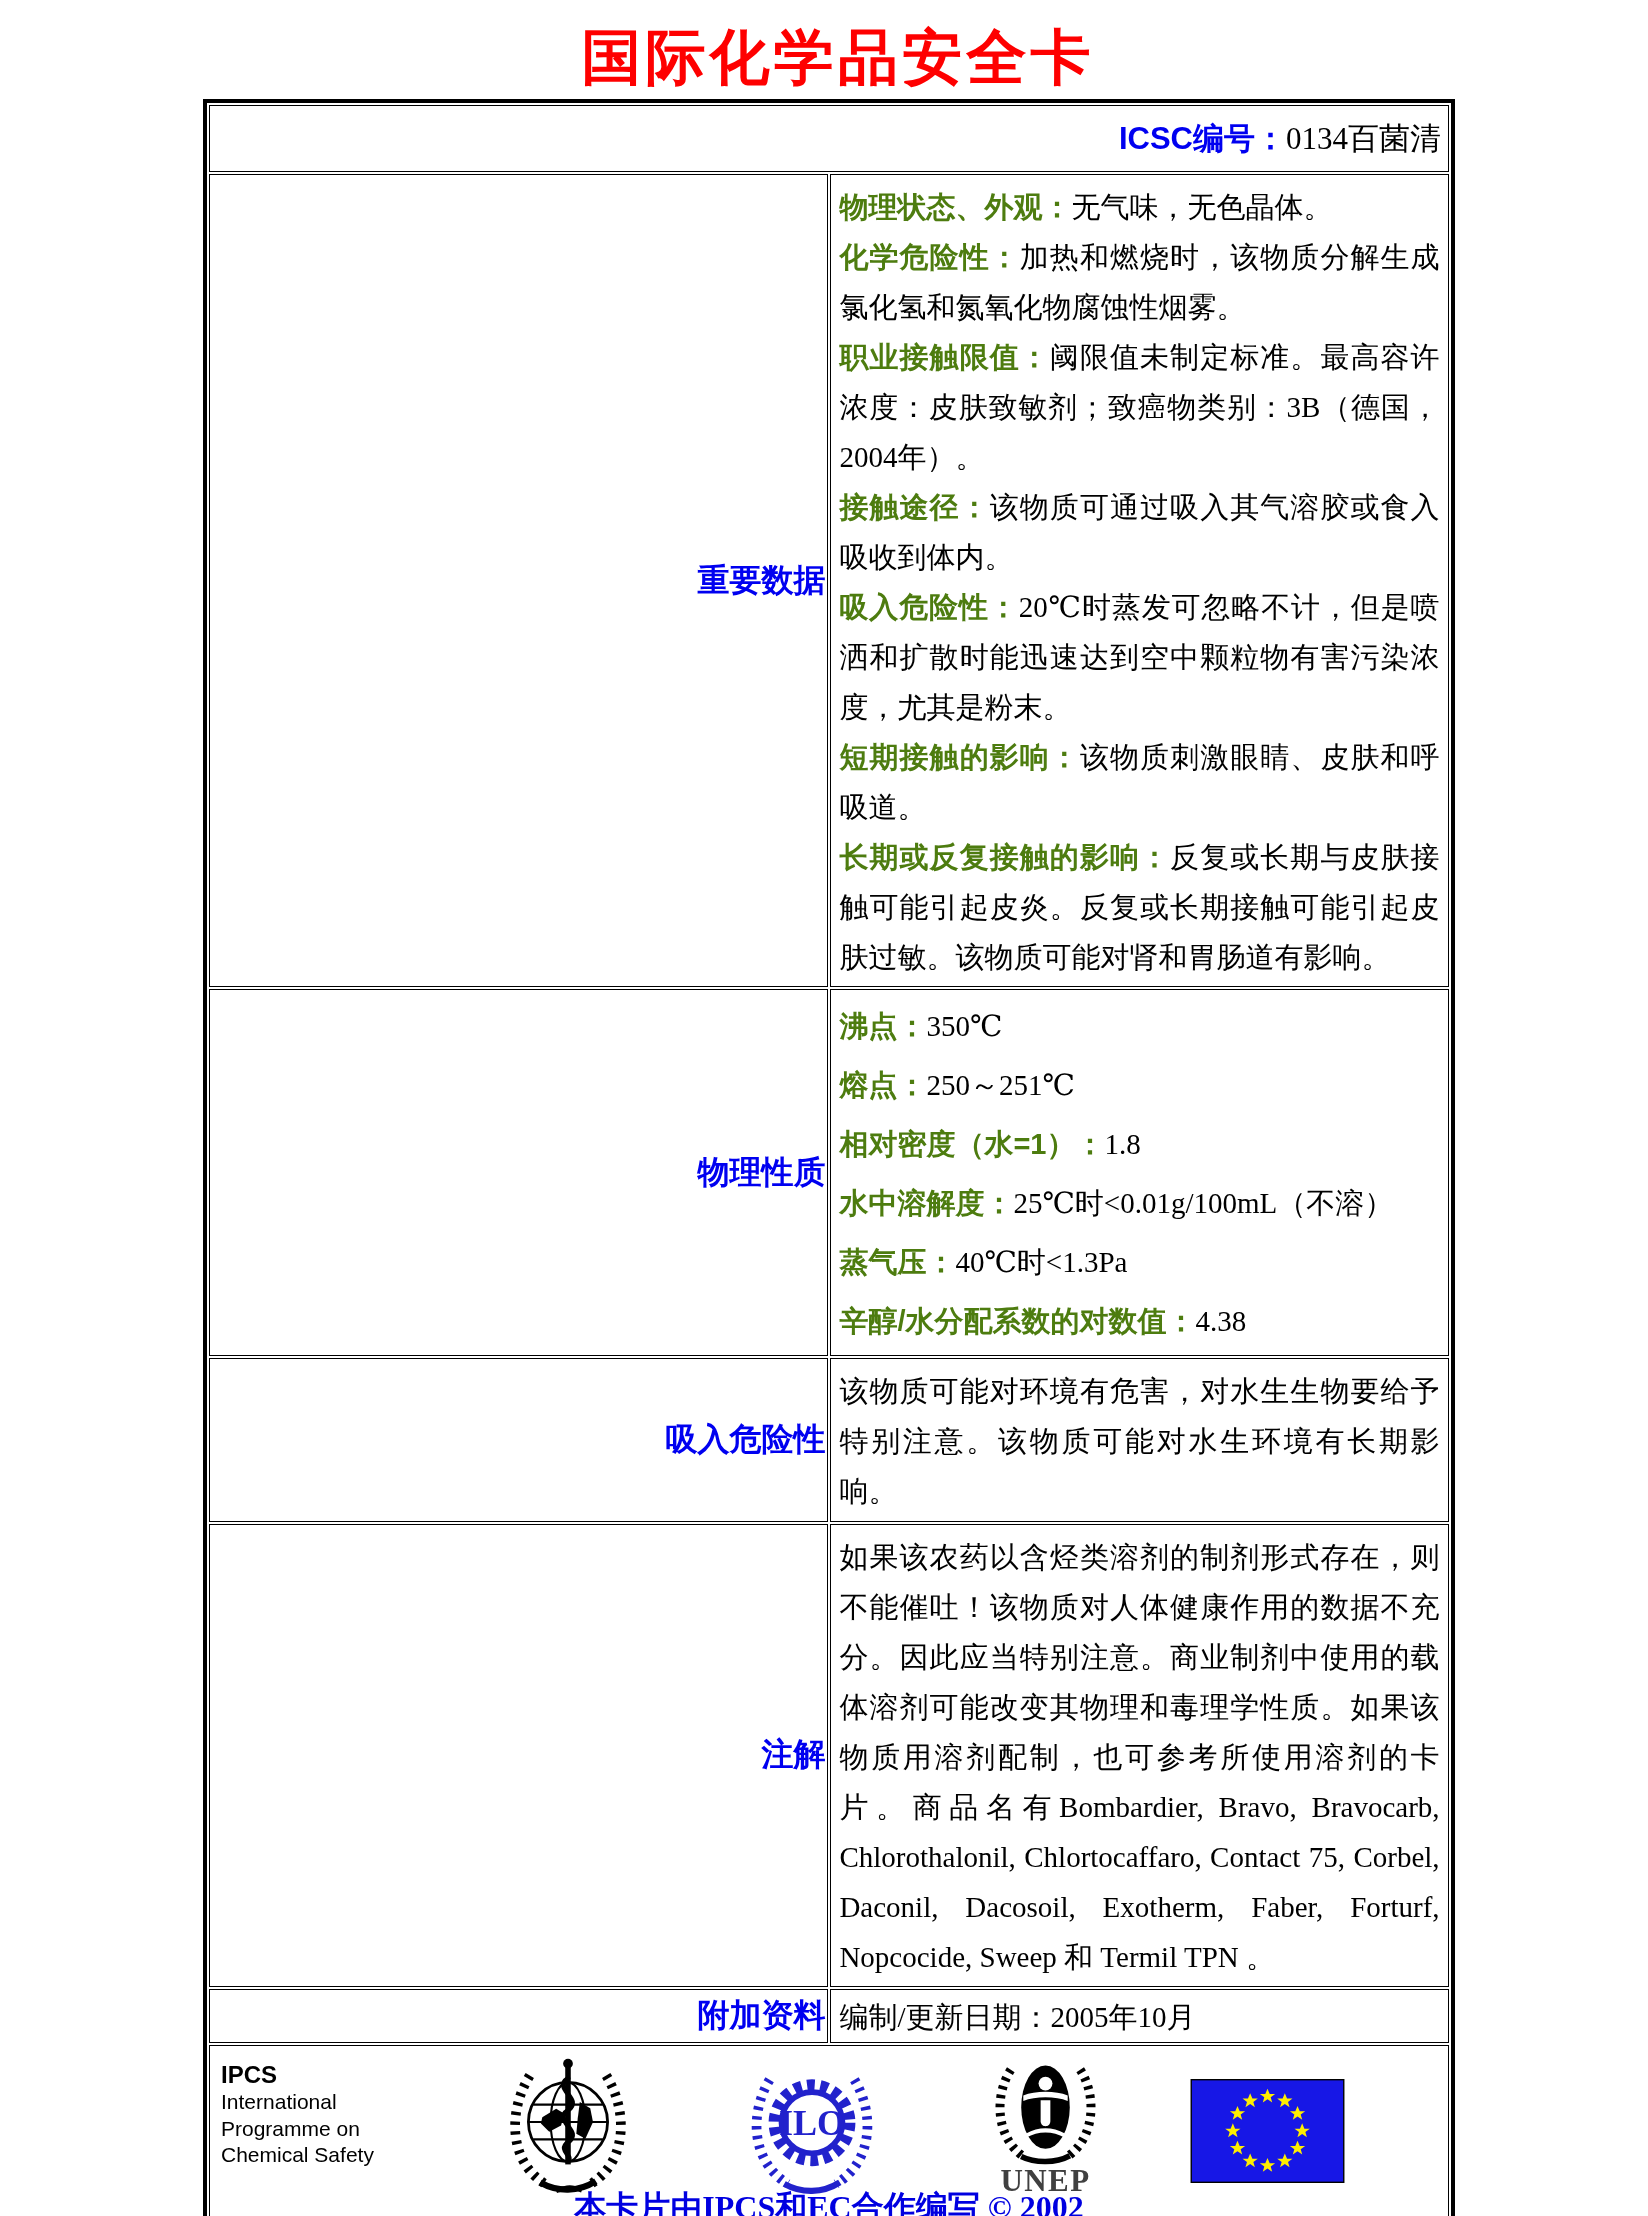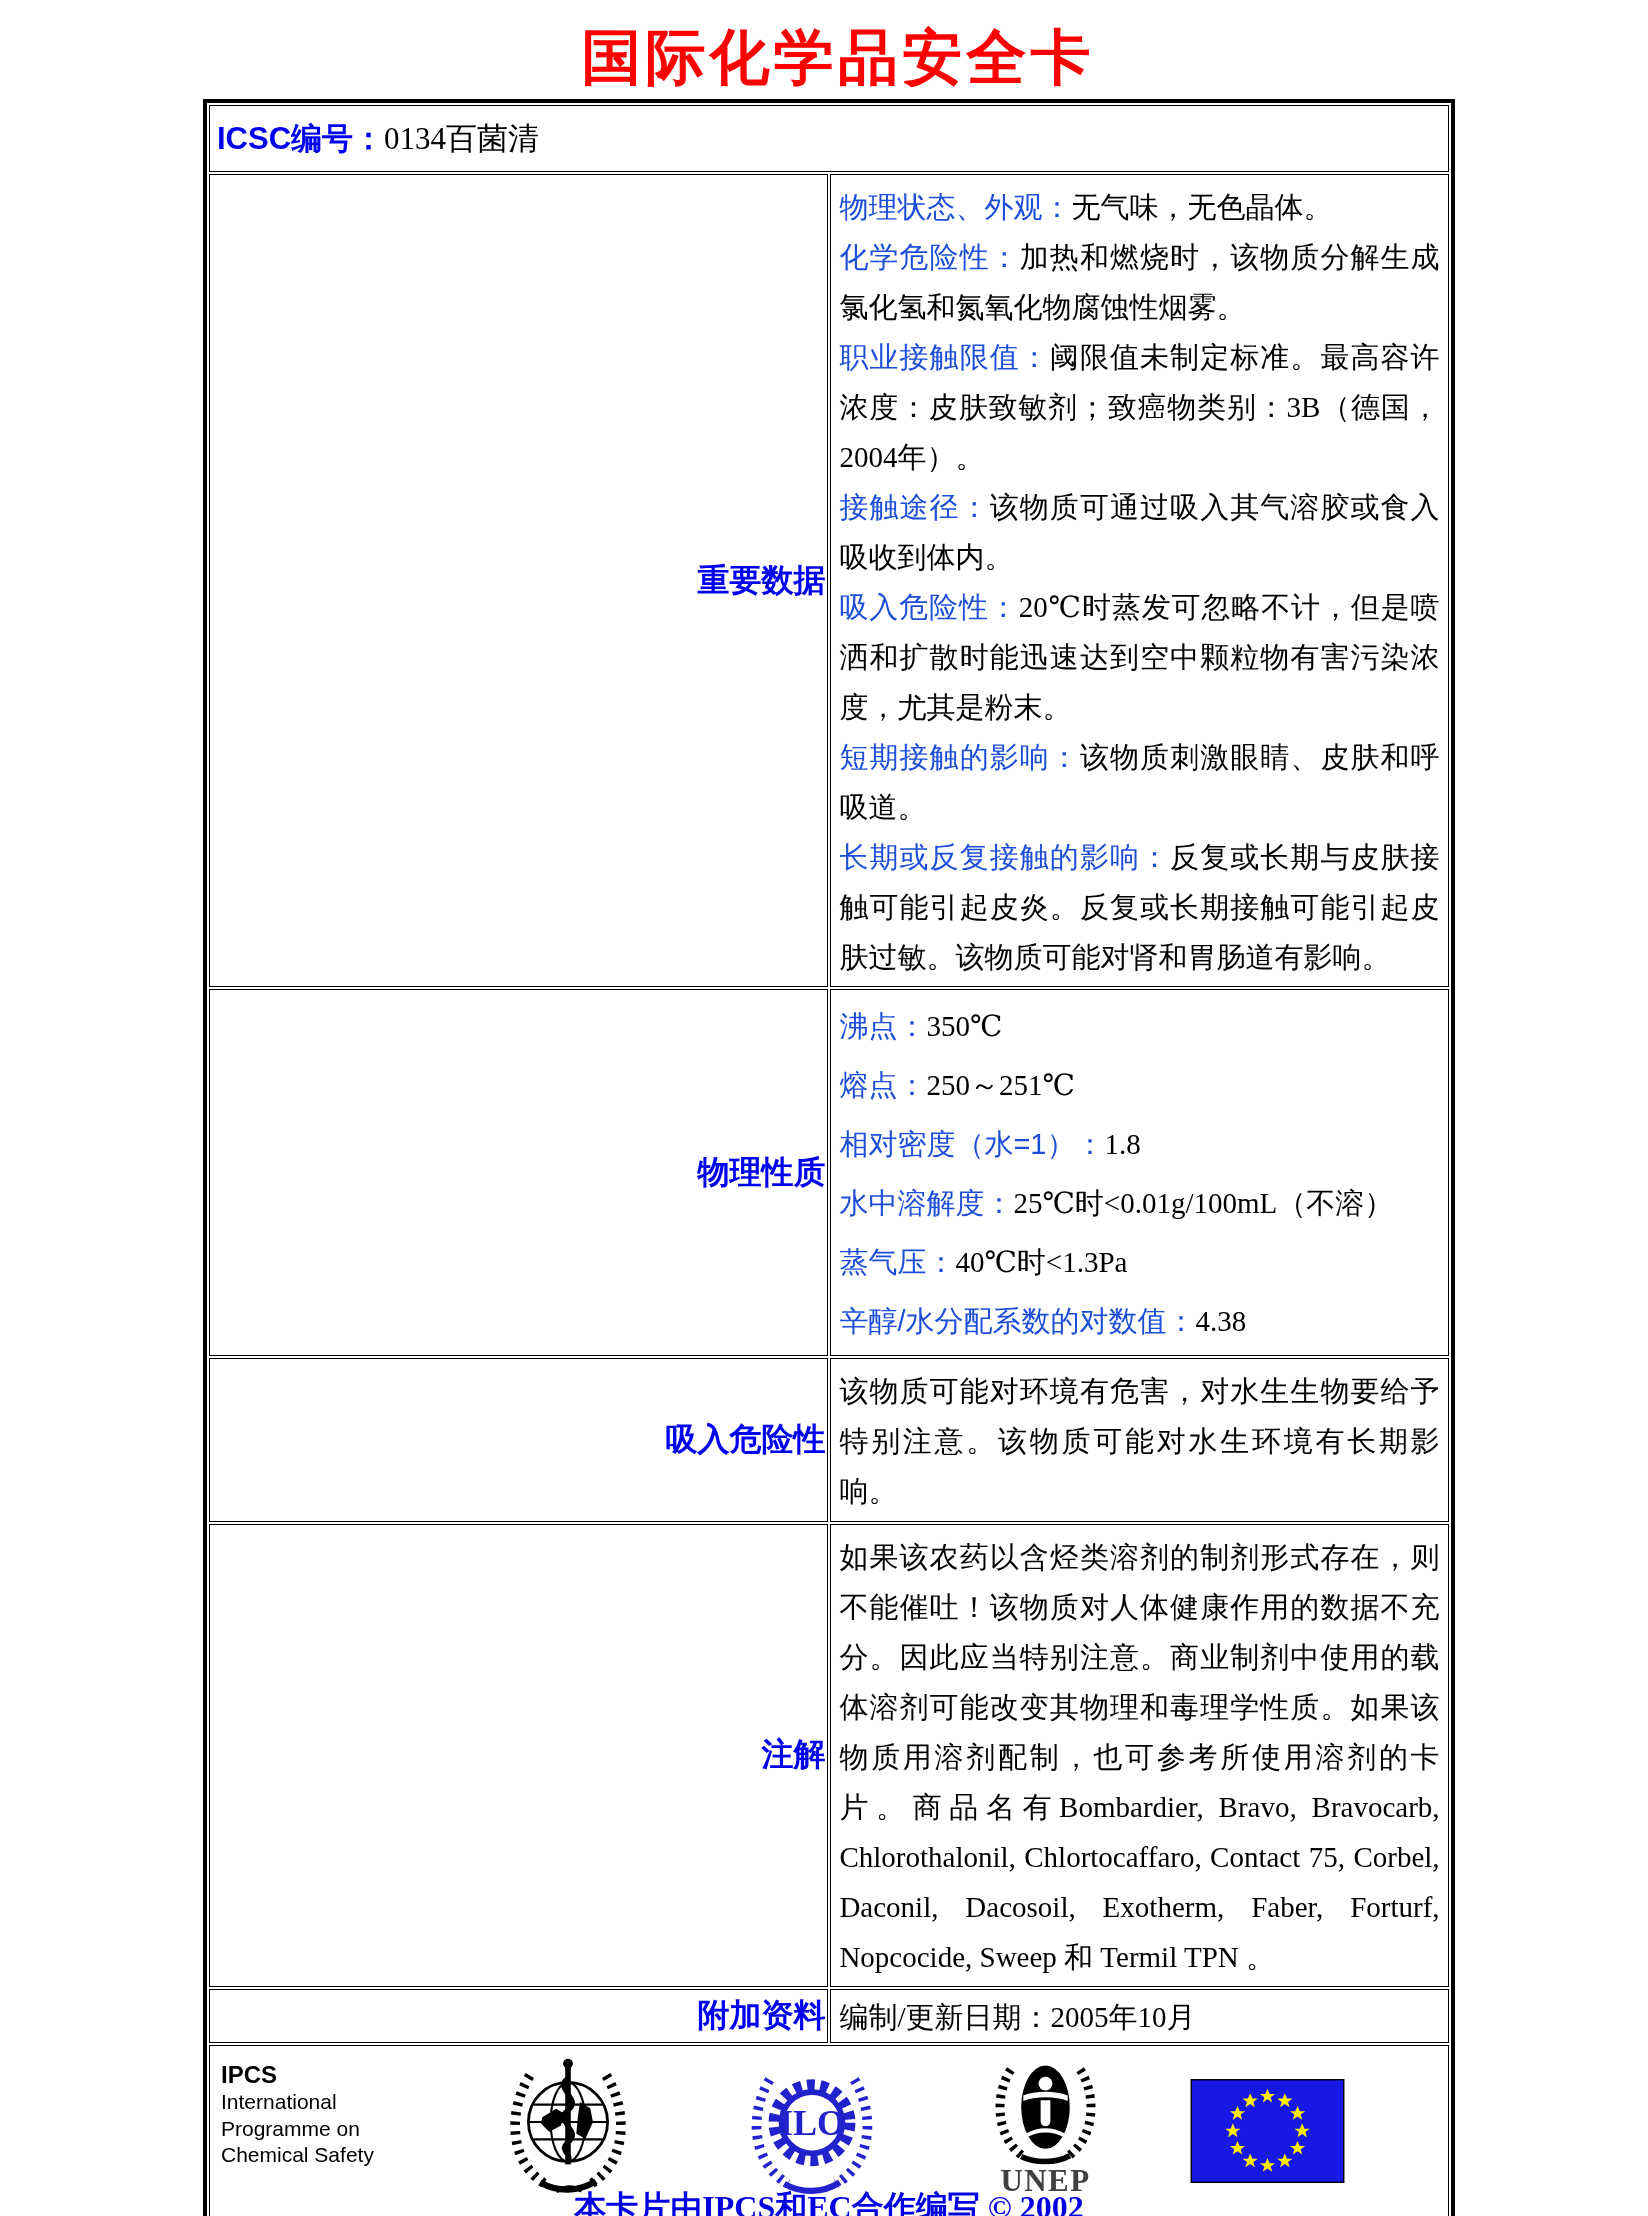--- a/index.html
+++ b/index.html
@@ -31,25 +31,25 @@
     width: 175px; vertical-align: middle; text-align: right;
     font-family: "Liberation Sans", "DejaVu Sans", sans-serif;
     font-weight: bold; font-size: 32px; color: #0000f0;
     padding: 4.2px 1.4px;
   }
   td.content-cell { padding: 7px 8.4px 4.2px 8.4px; }
   .line { font-size: 29px; line-height: 50px; text-align: justify; }
   .phys .line { line-height: 59px; text-align: left; }
   .field {
     font-family: "Liberation Sans", "DejaVu Sans", sans-serif;
-    font-weight: normal; color: #1d4ed8;
+    font-weight: bold; color: #4d7c0f;
   }
   .value { color: #000; }
   td.header-cell { height: 67px; vertical-align: middle; padding: 0 7px; }
-  .headrow { display: flex; justify-content: flex-start; align-items: center; }
+  .headrow { display: flex; justify-content: flex-end; align-items: center; margin-left: 40px; }
   .headrow .icsc-group { font-size: 31px; }
   .headrow .icsc-label {
     font-family: "Liberation Sans", "DejaVu Sans", sans-serif;
     font-weight: bold; color: #0000f0;
   }
   .headrow .chem-name { font-size: 31px; color: #000; }
   td.extra-cell { vertical-align: middle; height: 46px; }
   td.extra-cell .line { line-height: 33px; }
   td.logos-cell { height: 196px; position: relative; padding: 0; }
   .ipcs-block {

